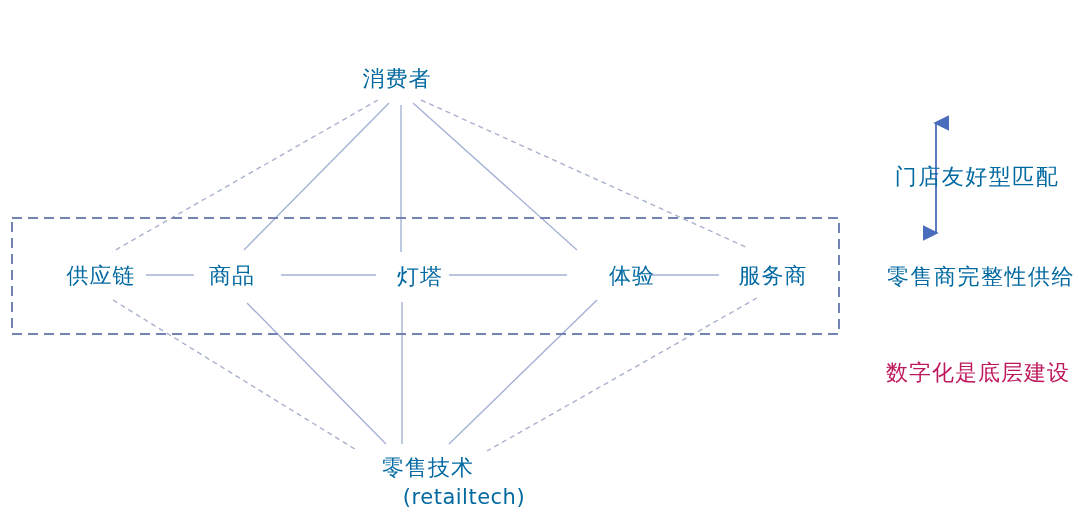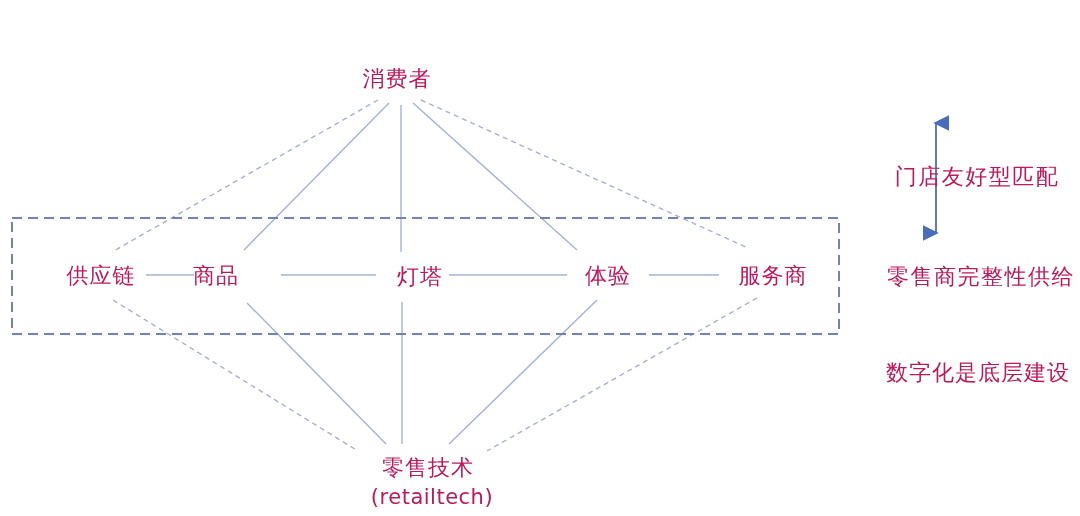--- a/index.html
+++ b/index.html
@@ -11,24 +11,24 @@
     overflow: hidden;
     font-family: "DejaVu Sans", "Liberation Sans", sans-serif;
   }
   #diagram-svg { position: absolute; left: 0; top: 0; }
   .node, .anno {
     position: absolute;
     transform: translate(-50%, -50%);
     white-space: nowrap;
     font-size: 22px;
     letter-spacing: 1px;
-    color: #be185d;
+    color: #0369a1;
   }
   .anno { letter-spacing: 1.5px; }
-  .sub { font-size: 21px; letter-spacing: 0.5px; }
+  .sub { font-size: 21px; letter-spacing: 0.5px; margin-left: 32px; }
   .anno-block {
     position: absolute;
     white-space: nowrap;
     font-size: 22px;
     letter-spacing: 1px;
     color: #be185d;
     line-height: 31px;
   }
 </style>
 </head>
@@ -59,23 +59,23 @@
         <line x1="649" y1="275" x2="719" y2="275" stroke="#a5b2d6" stroke-width="1.4"></line>
       </g>
     <rect id="dashed-box" fill="none" x="12" y="218" width="827" height="116" stroke="#7282b2" stroke-width="2" stroke-dasharray="10 6"></rect>
     <g id="arrow-group">
         <line x1="936" y1="123" x2="936" y2="233" stroke="#4a6cbd" stroke-width="1.8" marker-start="url(#arrow-up)" marker-end="url(#arrow-up)"></line>
       </g>
   </svg>
 
   <div class="node" style="left:397px; top:79px">消费者</div>
   <div class="node" style="left:101px; top:276px">供应链</div>
-  <div class="node" style="left:216px; top:276px">商品</div>
+  <div class="node" style="left:232px; top:276px">商品</div>
   <div class="node" style="left:420px; top:277px">灯塔</div>
-  <div class="node" style="left:608px; top:276px">体验</div>
+  <div class="node" style="left:632px; top:276px">体验</div>
   <div class="node" style="left:773px; top:276px">服务商</div>
   <div class="node" style="left:428px; top:468px">零售技术</div>
   <div class="node sub" style="left:432px; top:497px">(retailtech)</div>
 
   <div class="anno" style="left:981px; top:277px">零售商完整性供给</div>
   <div class="anno" style="left:977px; top:177px">门店友好型匹配</div>
   <div class="anno-block" style="left:886px; top:357px">
     <div>数字化是底层建设</div>
   </div>
 

